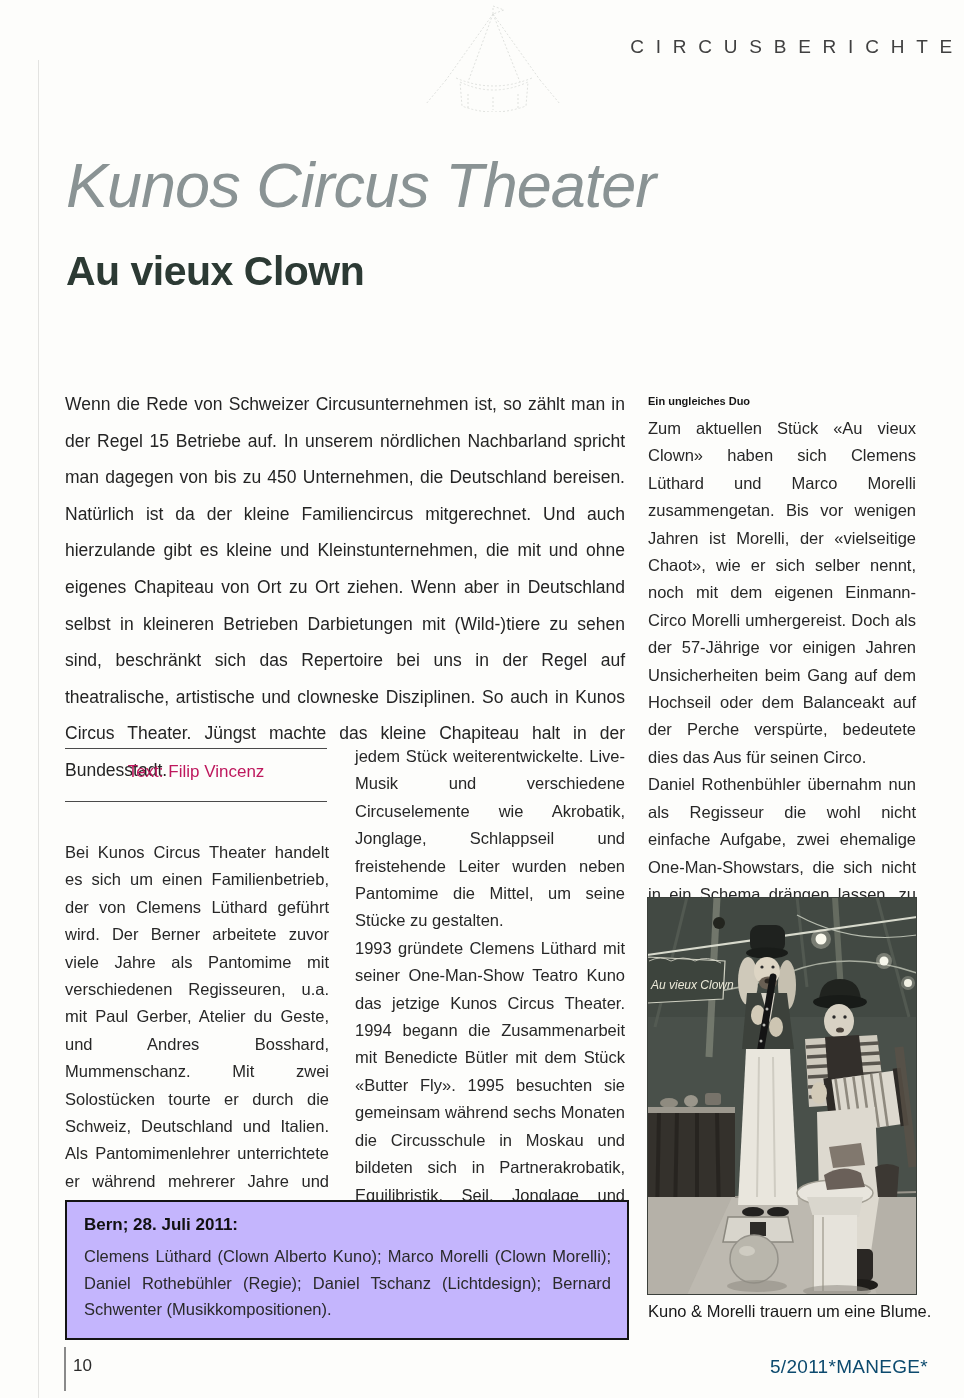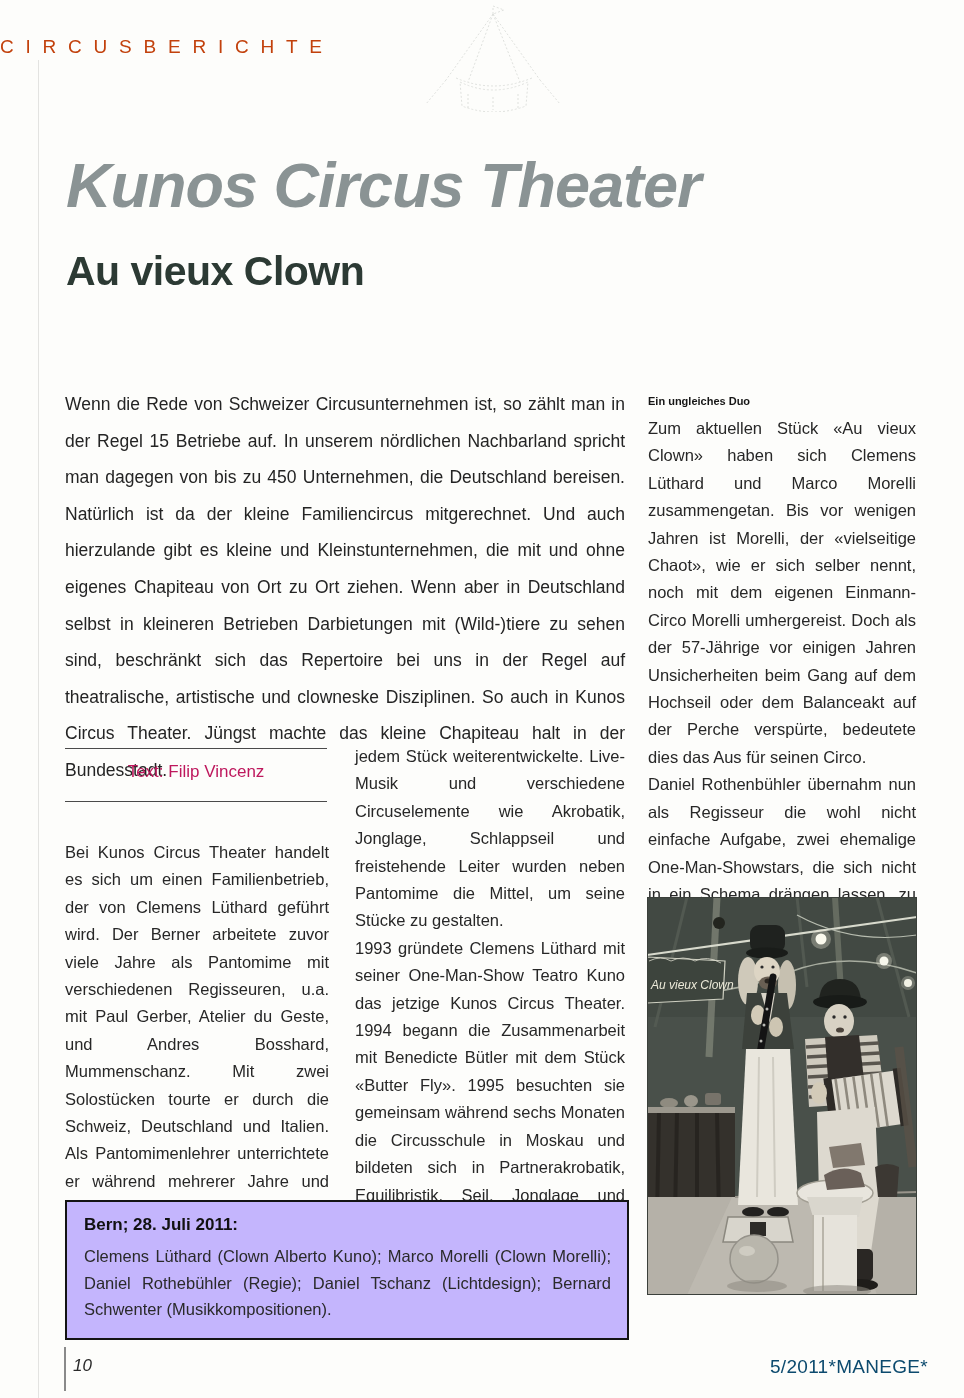--- a/index.html
+++ b/index.html
@@ -4,28 +4,28 @@
 <style>
   html,body{margin:0;padding:0;background:#ffffff;}
   .page{
     position:relative;width:964px;height:1398px;margin:0 auto;
     background:#fdfdfb;overflow:hidden;
     font-family:"Liberation Sans", sans-serif;color:#232323;
   }
   .scan-edge{position:absolute;left:38px;top:60px;bottom:0;width:1px;background:rgba(0,0,0,0.10);}
   
   .kicker{
-    position:absolute;left:0;top:36px;width:100%;text-align:left;
-    font-size:19px;letter-spacing:0.62em;color:#c2410c;font-weight:500;
+    position:absolute;left:0;top:36px;width:100%;text-align:right;
+    font-size:19px;letter-spacing:0.62em;color:#404040;font-weight:500;
   }
   .tent-sketch{position:absolute;left:408px;top:2px;opacity:.55;}
   
   .title{
     position:absolute;left:66px;top:152px;width:860px;
-    font-size:63px;font-weight:bold;font-style:italic;color:#8a9394;
+    font-size:63px;font-weight:normal;font-style:italic;color:#8a9394;
     letter-spacing:-1px;line-height:1.05;
   }
   .subtitle{
     position:absolute;left:66px;top:248px;width:600px;
     font-size:41px;font-weight:bold;color:#2c3a34;letter-spacing:-0.5px;
   }
   
   .lead{
     position:absolute;left:65px;top:386px;width:560px;
     font-size:17.5px;line-height:36.6px;text-align:justify;color:#242424;
@@ -52,21 +52,21 @@
   .info-box p{margin:0;font-size:16.5px;line-height:26.5px;text-align:justify;color:#2a2a2a;}
   
   .photo{position:absolute;left:647px;top:897px;width:270px;height:398px;background:#49504a;}
   .photo svg{display:block;}
   .caption{
     position:absolute;left:648px;top:1302px;width:290px;
     font-size:16.5px;font-weight:500;color:#181818;
   }
   
   .footer-rule{position:absolute;left:64px;top:1347px;width:1.5px;height:44px;background:#8a8a8a;}
-  .page-num{position:absolute;left:73px;top:1356px;font-size:17px;color:#2a2a2a;font-style:italic;}
+  .page-num{position:absolute;left:73px;top:1356px;font-size:17px;color:#2a2a2a;}
   .issue{position:absolute;right:36px;top:1356px;font-size:19px;color:#0c4a6e;letter-spacing:0.3px;}
 </style>
 </head>
 <body>
 
 <div class="page">
   <div class="scan-edge"></div>
 
   <div class="tent-sketch">
     <svg width="170" height="110" viewBox="0 0 170 110">
@@ -263,17 +263,18 @@
         <ellipse cx="190" cy="394" rx="34" ry="6" fill="#8e8a81" opacity="0.55"></ellipse>
       </g>
 
       <path d="M228 270 Q240 264 252 270 L250 300 L231 300 Z" fill="#3c3833"></path>
 
       <line x1="252" y1="150" x2="266" y2="270" stroke="#5a5248" stroke-width="9" opacity="0.8"></line>
 
       <rect x="0" y="0" width="270" height="398" fill="none" stroke="#3b403b" stroke-width="2"></rect>
     </svg>
   </div>
+  <div class="caption">Kuno &amp; Morelli trauern um eine Blume.</div>
 
   <div class="footer-rule"></div>
   <div class="page-num">10</div>
   <div class="issue">5/2011*MANEGE*</div>
 </div>
 
 </body></html>

